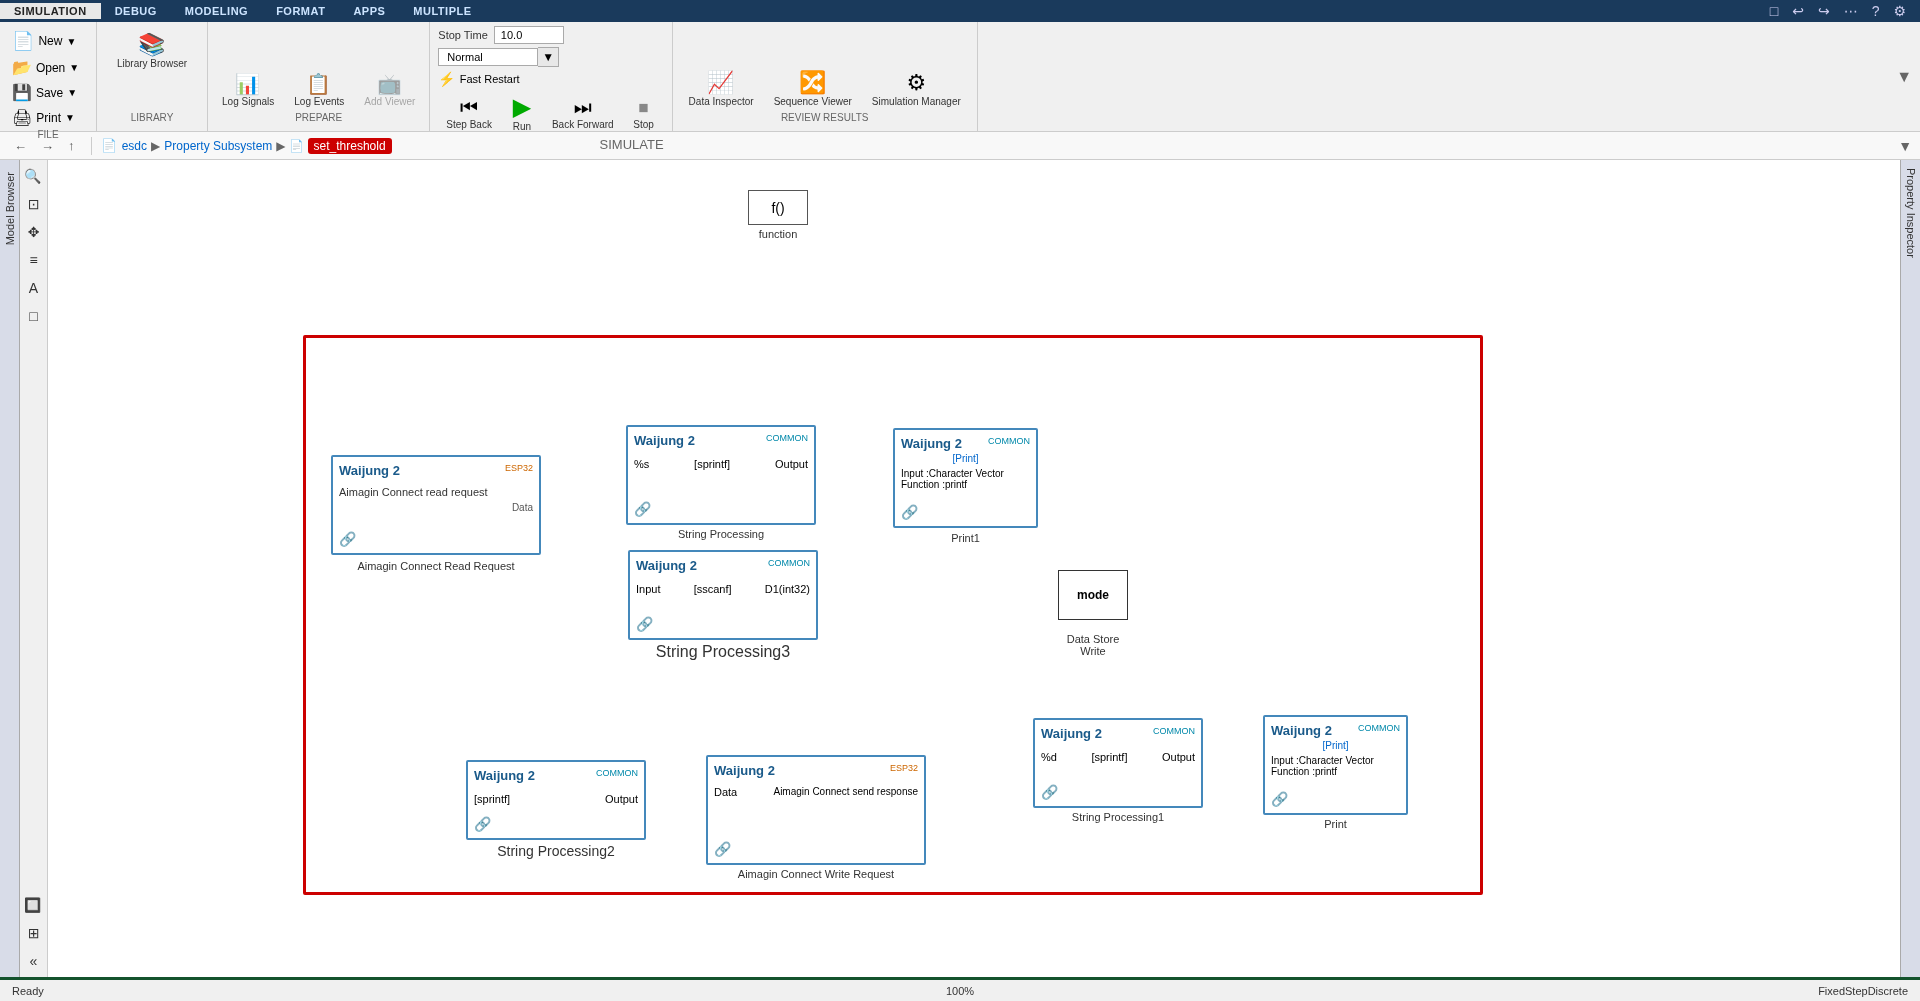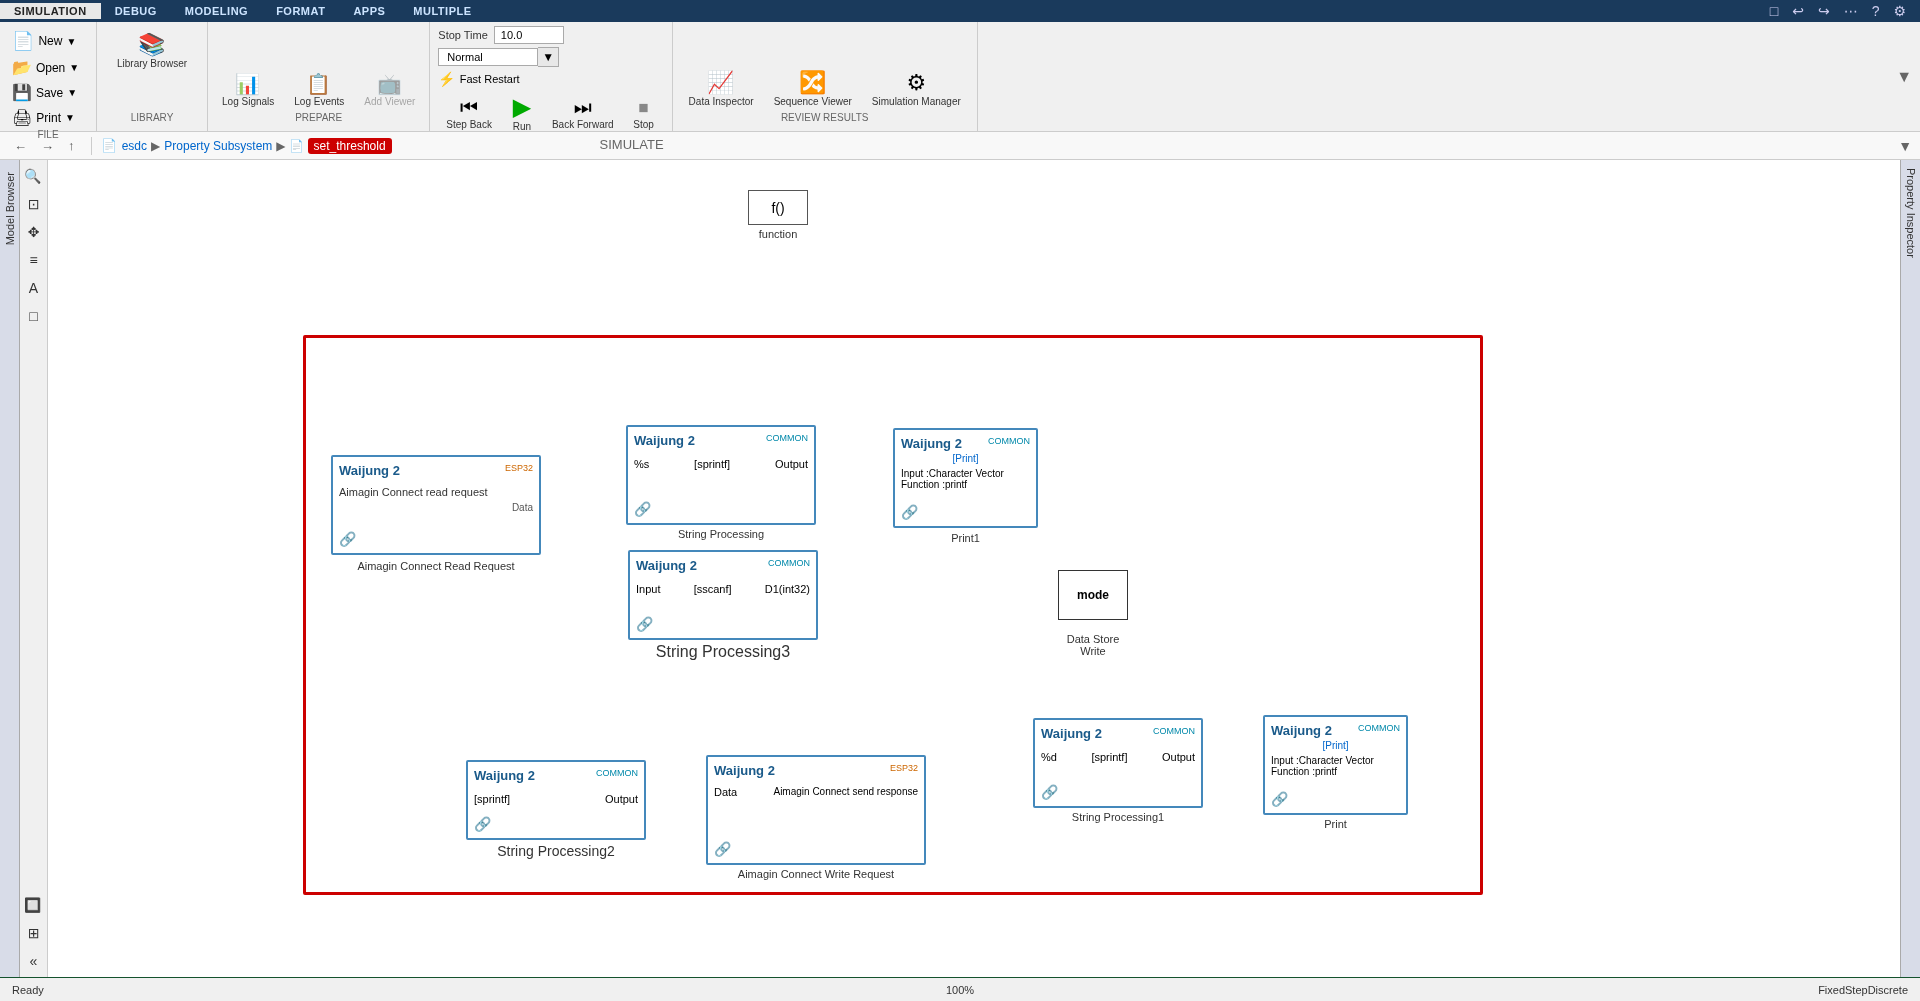--- a/index.html
+++ b/index.html
@@ -146,21 +146,21 @@
       flex: 1;
       background: white;
       position: relative;
       overflow: hidden;
     }
 
     
     .status-bar {
       height: 24px;
       background: #f0f0f0;
-      border-top: 1px solid #14532d;
+      border-top: 3px solid #14532d;
       display: flex;
       align-items: center;
       padding: 0 12px;
       font-size: 11px;
       color: #333;
       justify-content: space-between;
     }
 
     
     .subsystem-border {

